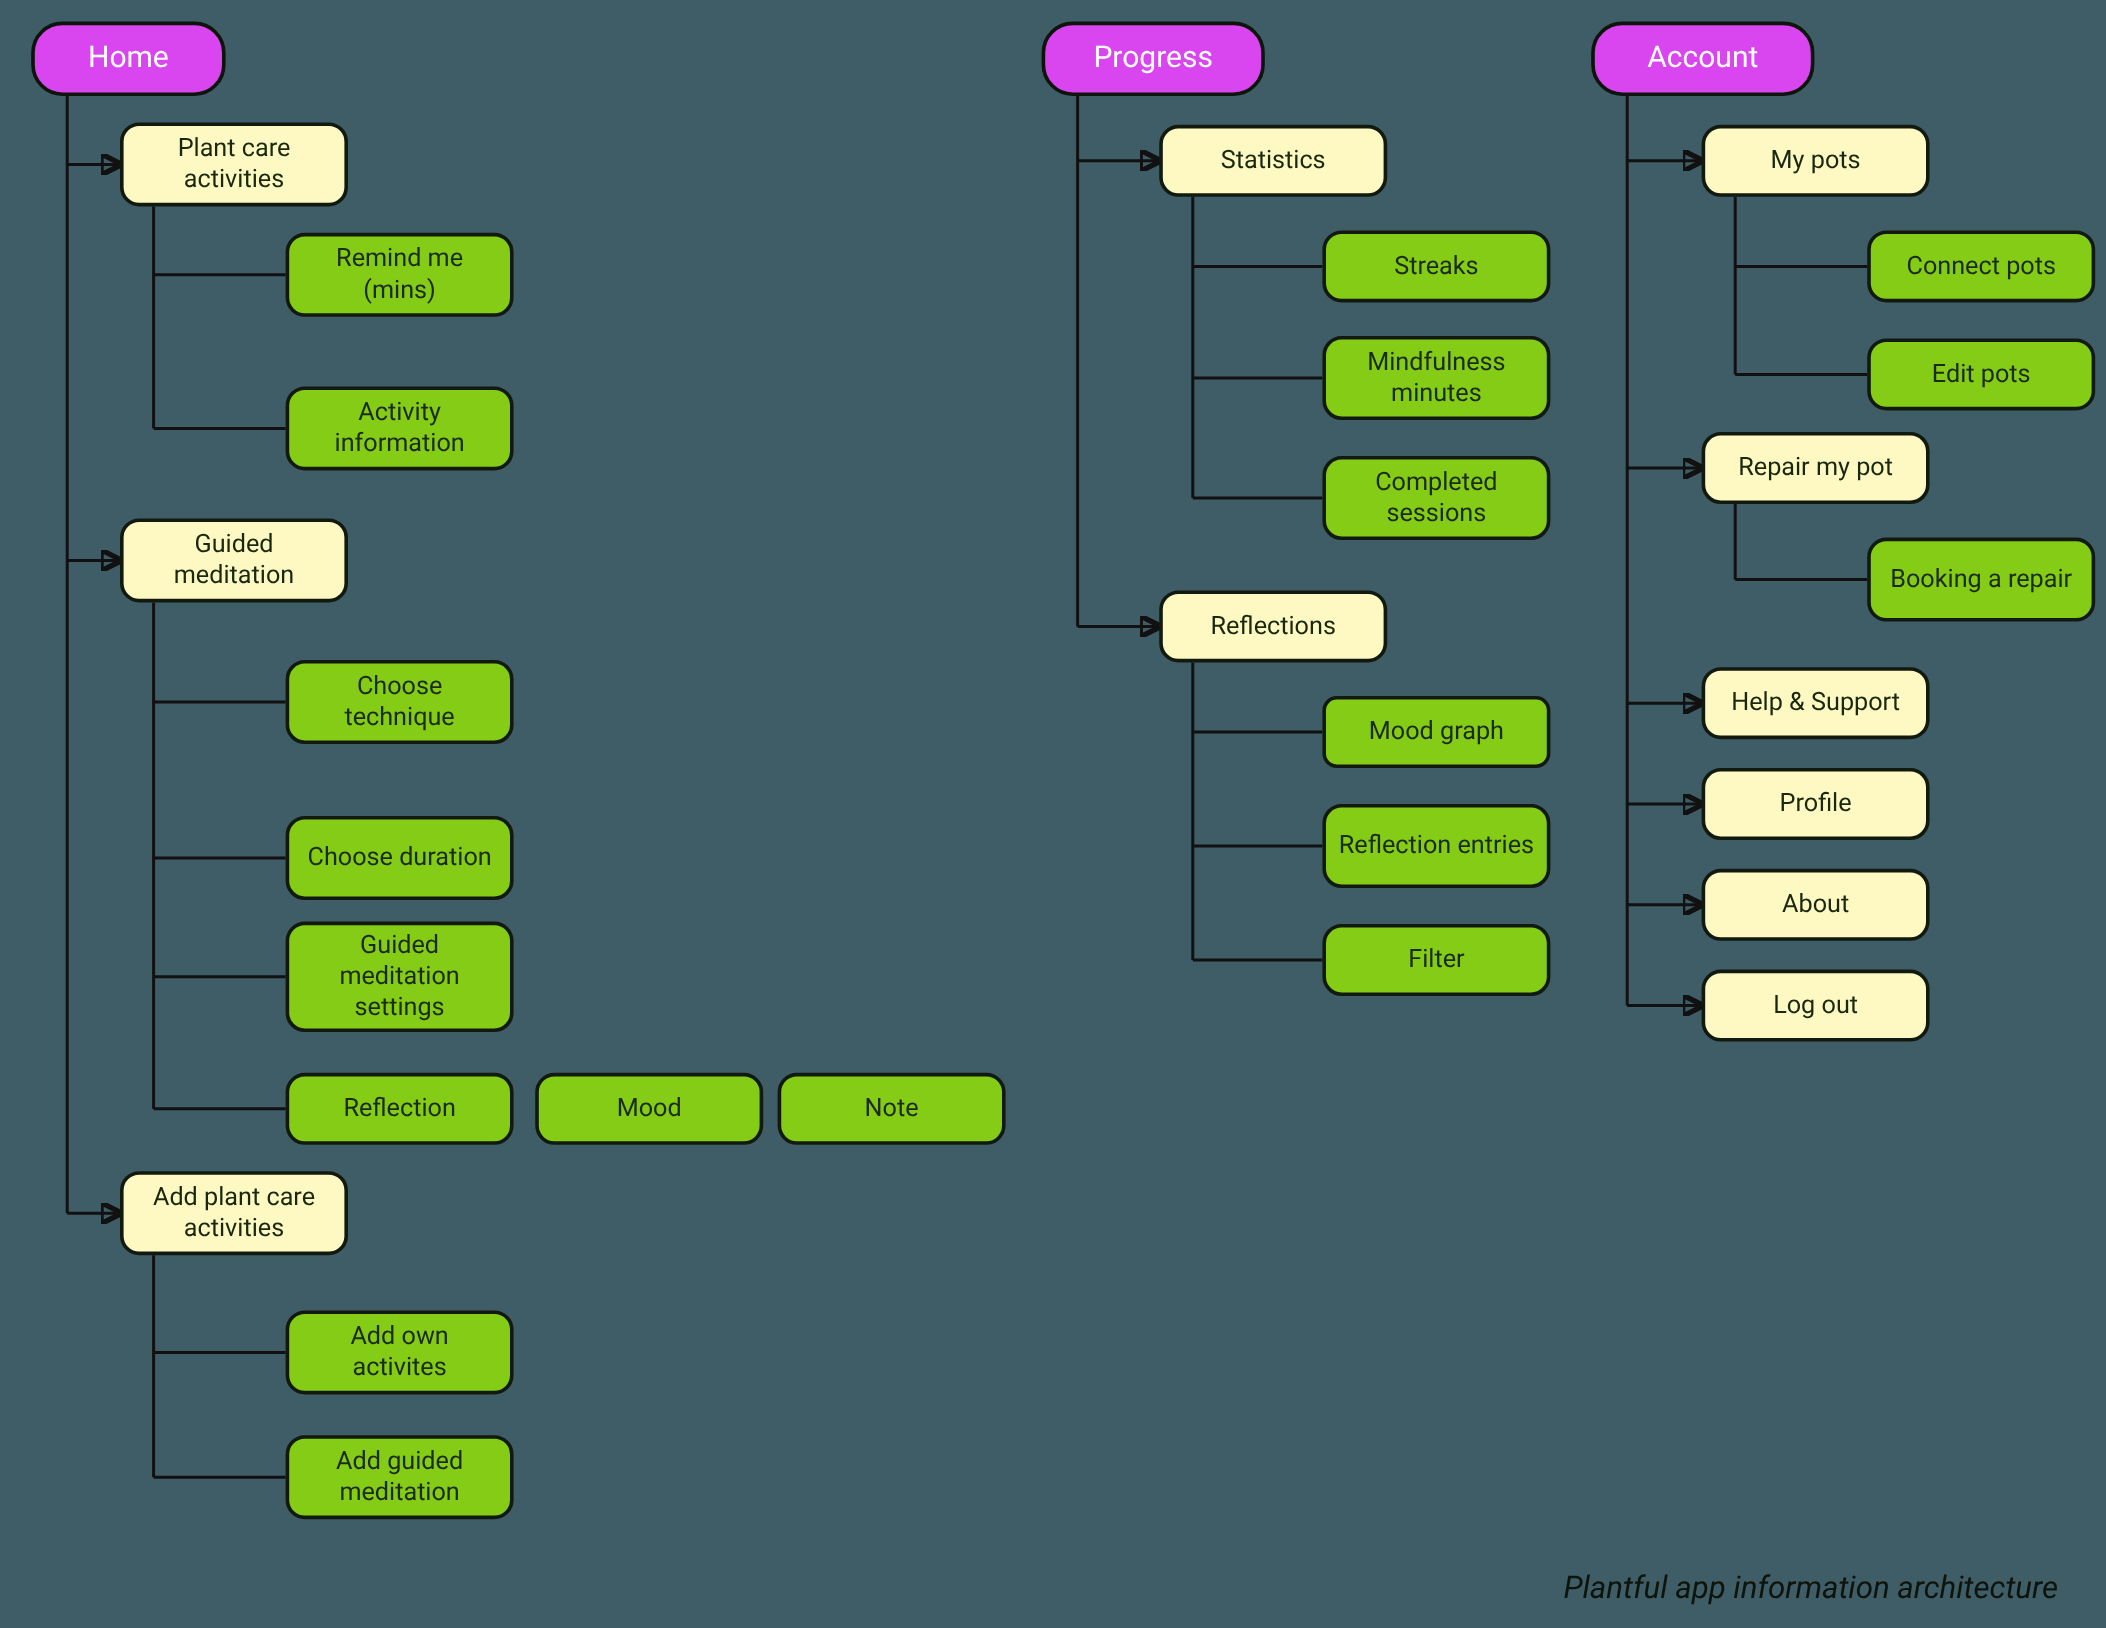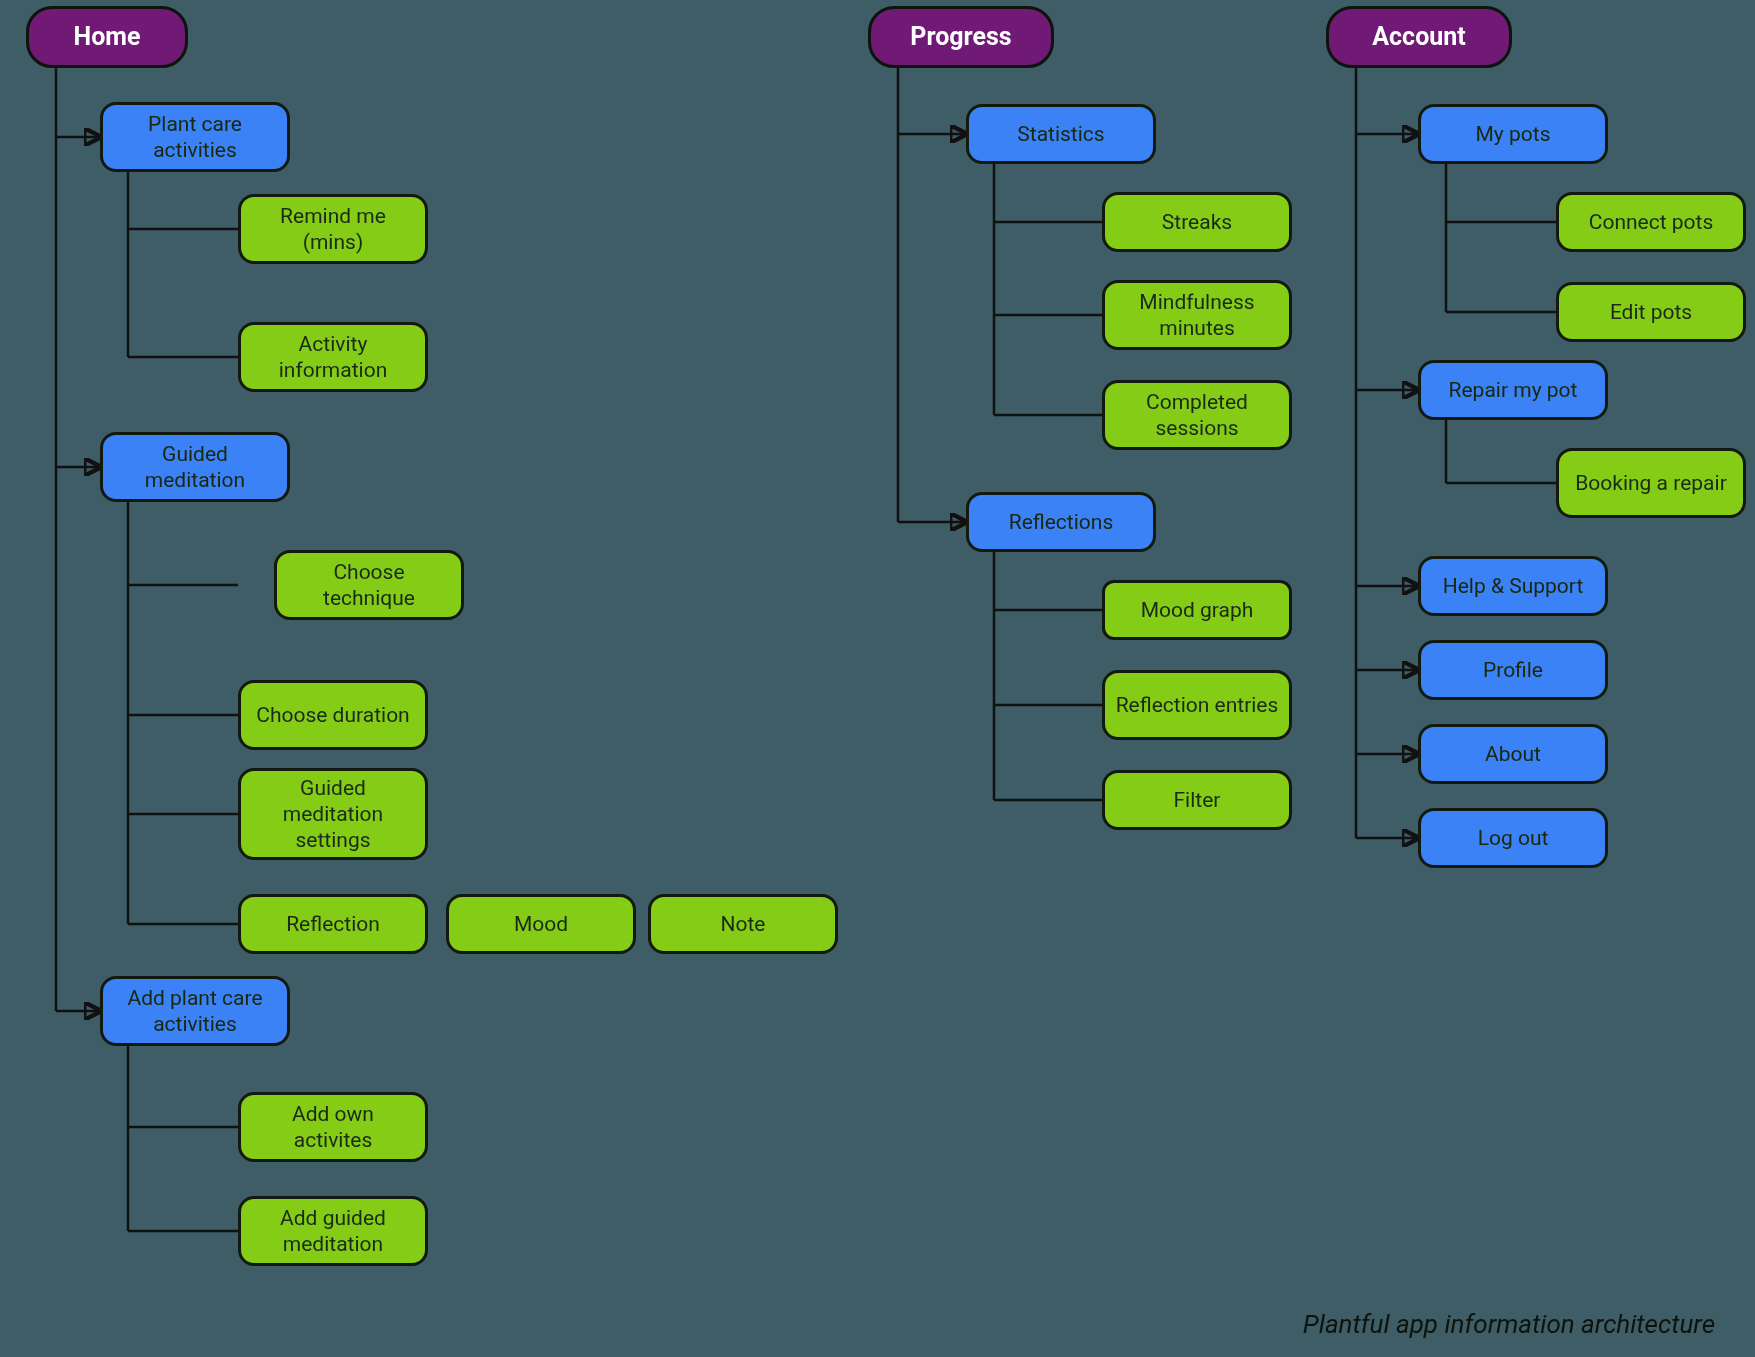--- a/index.html
+++ b/index.html
@@ -19,29 +19,30 @@
     display:flex;
     align-items:center;
     justify-content:center;
     text-align:center;
     font-size:21px;
     line-height:1.25;
     padding:8px 10px;
     box-sizing:border-box;
   }
   .root{
-    background:#701a75;
+    background:#d946ef;
     color:#ffffff;
-    font-weight:700;
+    font-weight:400;
     font-size:25px;
     border-radius:26px;
     border:3px solid #0c140b;
+    margin-top:12px;
   }
   .l1{
-    background:#3b82f6;
+    background:#fef9c3;
     color:#19280f;
   }
   .l2{
     background:#84cc16;
     color:#1b2b17;
   }
   svg.connectors{
     position:absolute;
     left:0;top:0;
     width:1755px;height:1357px;
@@ -111,21 +112,21 @@
       <path d="M 1446 483 H 1556"></path>
     </g>
 </svg>
 
 <div id="nodes">
     <div class="node root" style="left: 26px; top: 6px; width: 162px; height: 62px;">Home</div>
     <div class="node l1" style="left: 100px; top: 102px; width: 190px; height: 70px;">Plant care activities</div>
     <div class="node l2" style="left: 238px; top: 194px; width: 190px; height: 70px;">Remind me (mins)</div>
     <div class="node l2" style="left: 238px; top: 322px; width: 190px; height: 70px;">Activity information</div>
     <div class="node l1" style="left: 100px; top: 432px; width: 190px; height: 70px;">Guided meditation</div>
-    <div class="node l2" style="left: 238px; top: 550px; width: 190px; height: 70px; margin-left: 36px;">Choose technique</div>
+    <div class="node l2" style="left: 238px; top: 550px; width: 190px; height: 70px;">Choose technique</div>
     <div class="node l2" style="left: 238px; top: 680px; width: 190px; height: 70px;">Choose duration</div>
     <div class="node l2" style="left: 238px; top: 768px; width: 190px; height: 92px;">Guided meditation settings</div>
     <div class="node l2" style="left: 238px; top: 894px; width: 190px; height: 60px;">Reflection</div>
     <div class="node l2" style="left: 446px; top: 894px; width: 190px; height: 60px;">Mood</div>
     <div class="node l2" style="left: 648px; top: 894px; width: 190px; height: 60px;">Note</div>
     <div class="node l1" style="left: 100px; top: 976px; width: 190px; height: 70px;">Add plant care activities</div>
     <div class="node l2" style="left: 238px; top: 1092px; width: 190px; height: 70px; text-align: center;">Add own activites</div>
     <div class="node l2" style="left: 238px; top: 1196px; width: 190px; height: 70px;">Add guided meditation</div>
     <div class="node root" style="left: 868px; top: 6px; width: 186px; height: 62px;">Progress</div>
     <div class="node l1" style="left: 966px; top: 104px; width: 190px; height: 60px;">Statistics</div>

